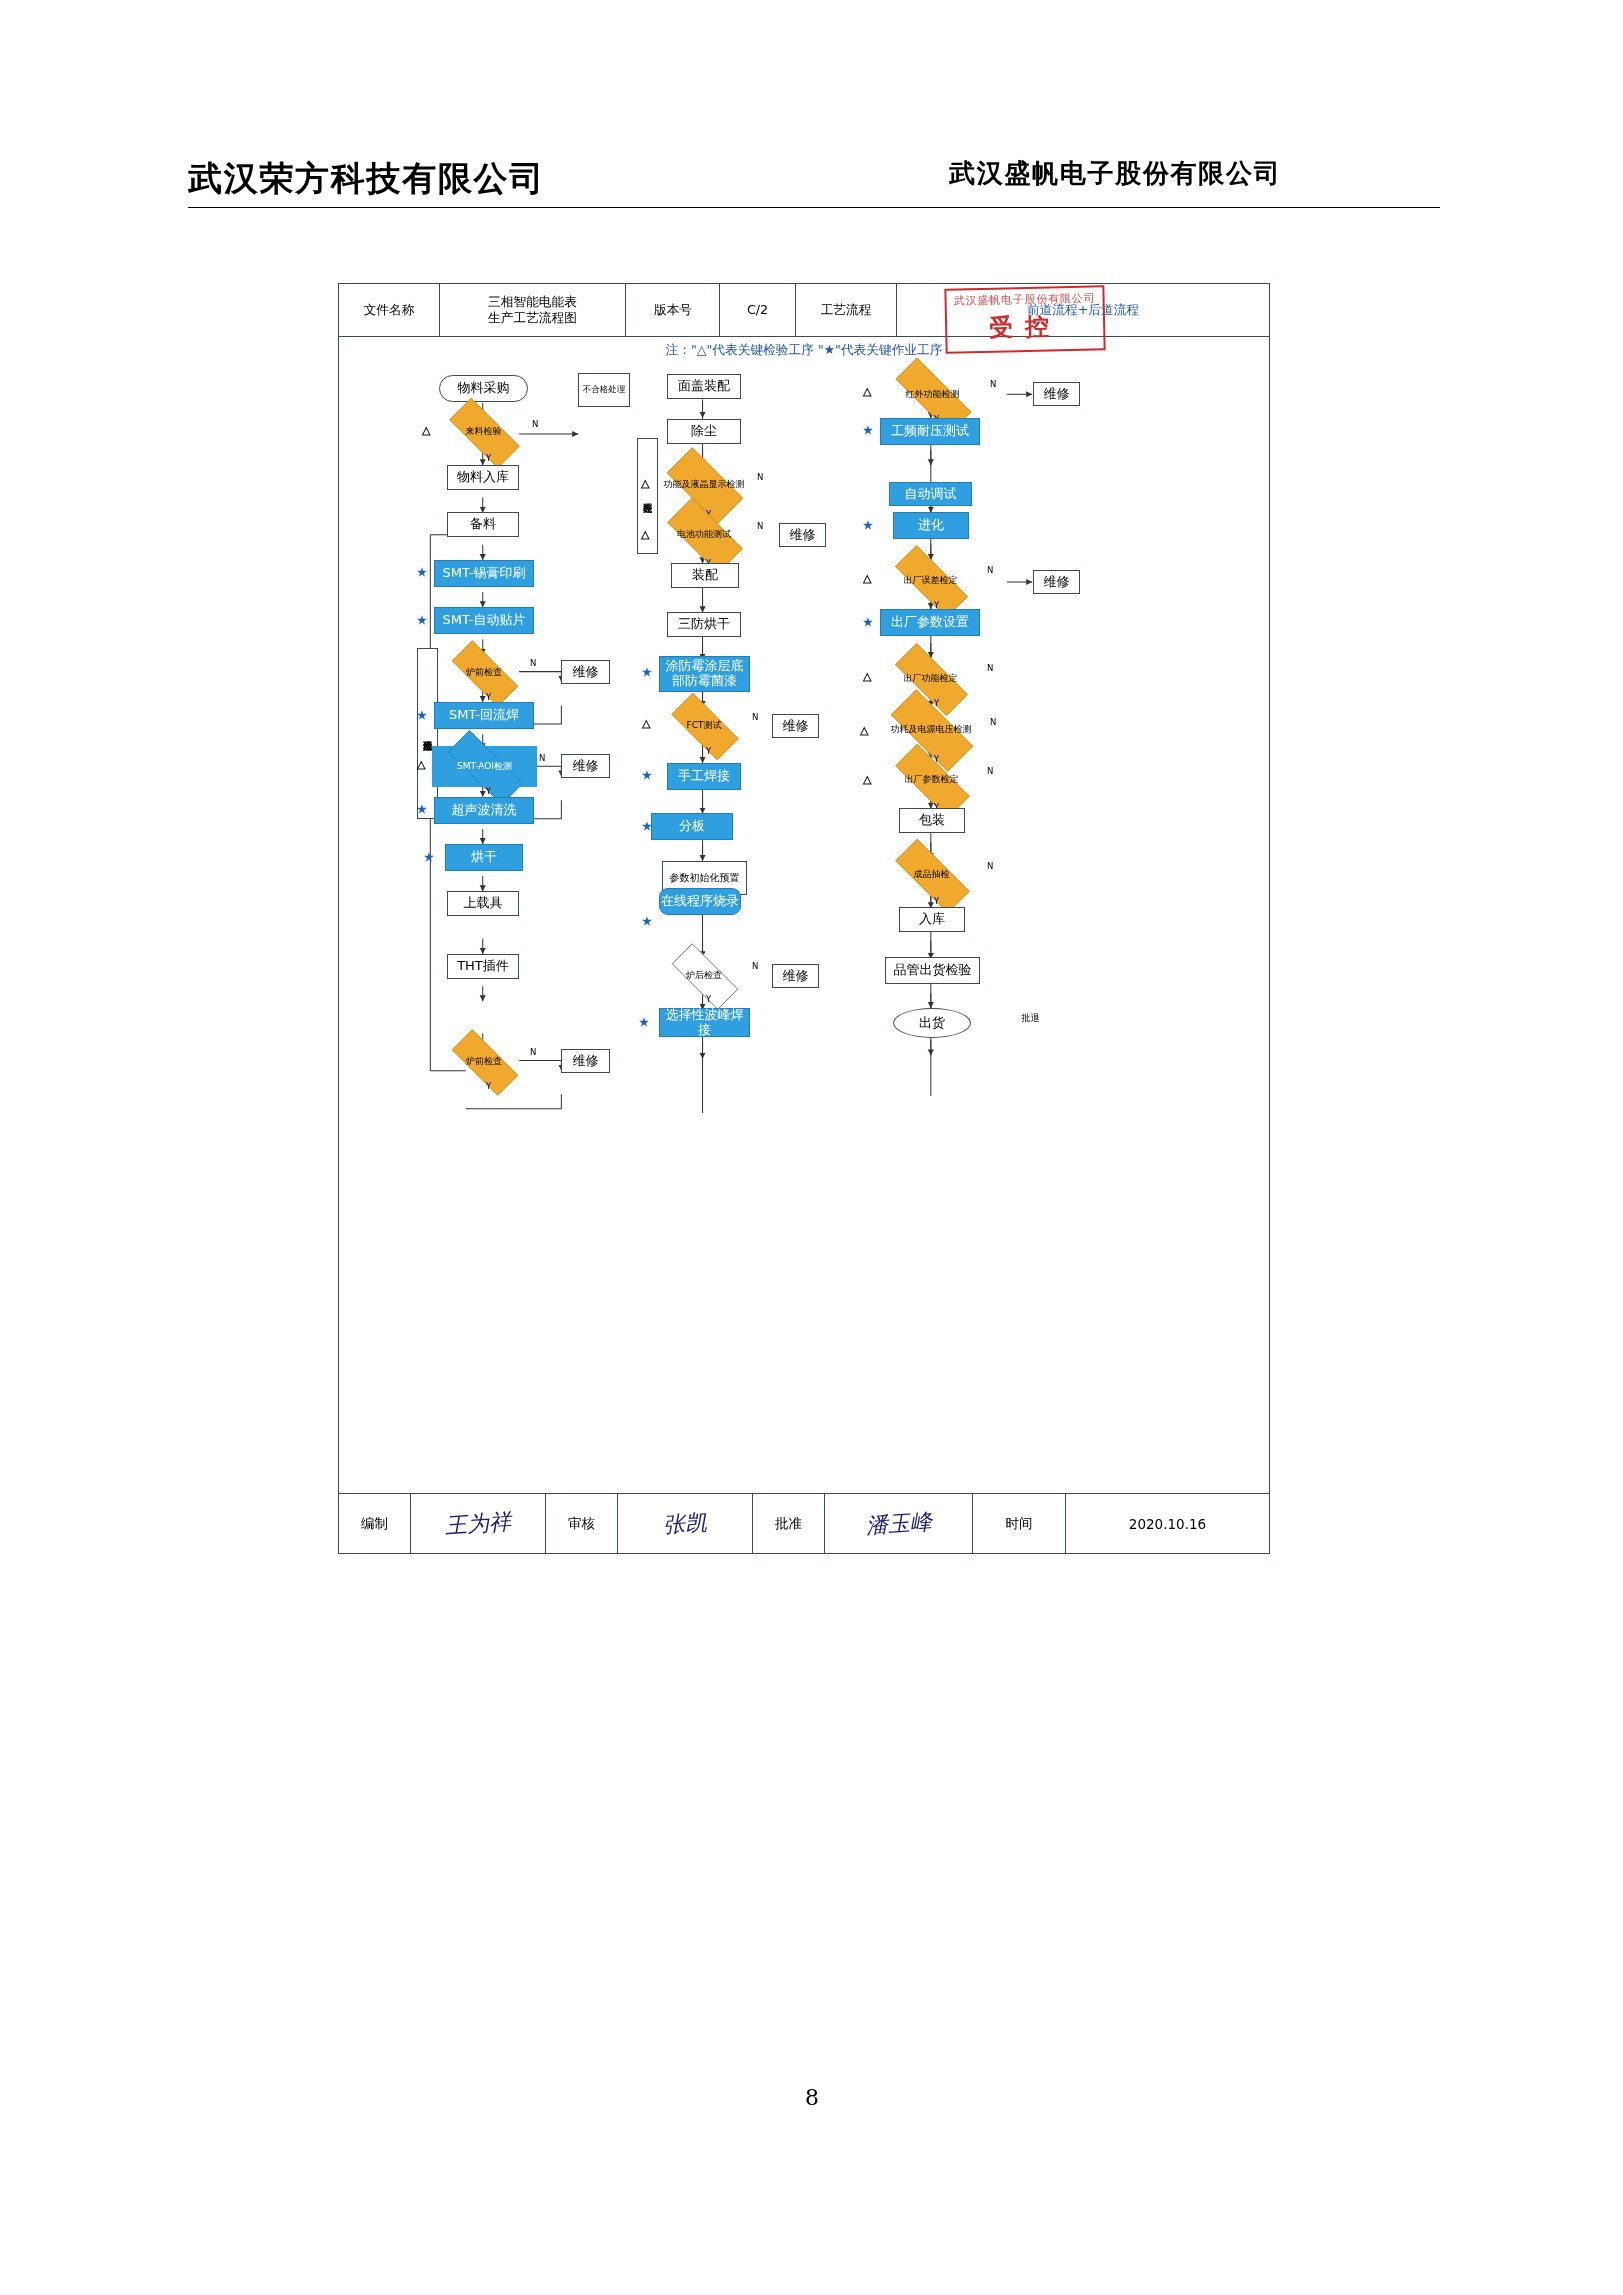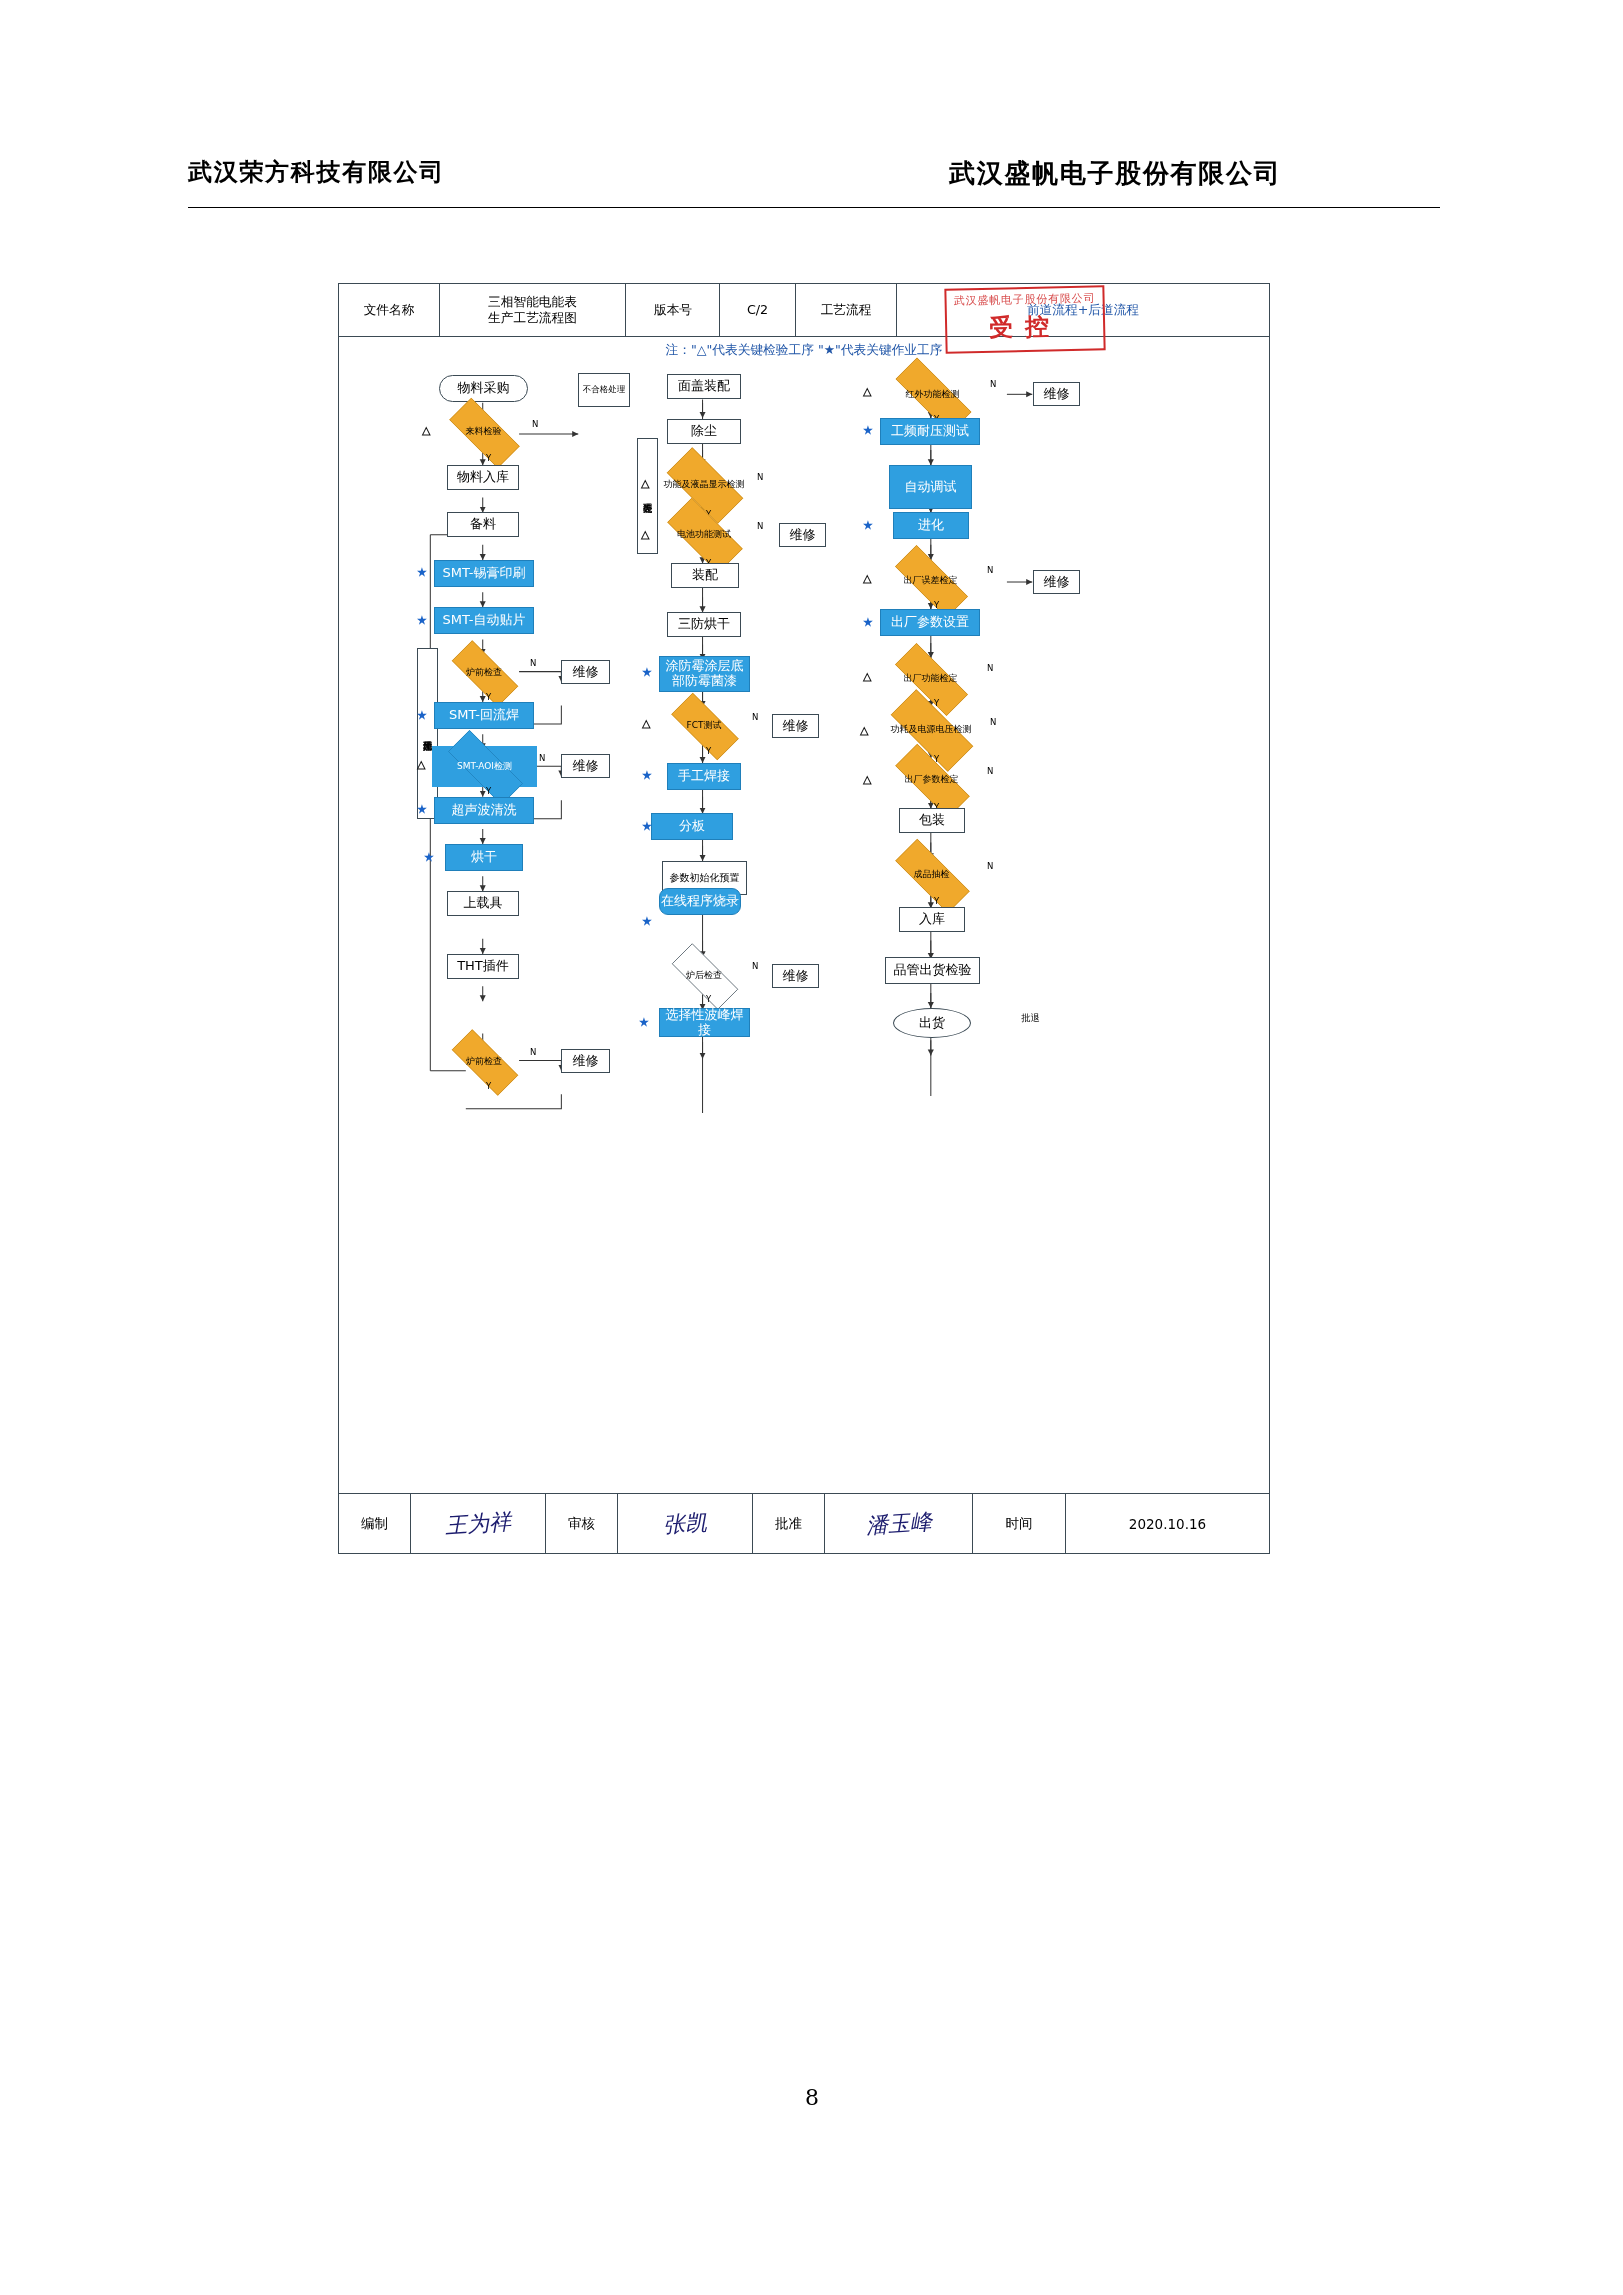--- a/index.html
+++ b/index.html
@@ -1,21 +1,21 @@
 <!DOCTYPE html>
 <html style="font-size:13.5px"><head>
 <meta charset="utf-8">
 <style>
   html,body{margin:0;padding:0;background:#ffffff;}
   body{width:1624px;height:2295px;font-family:"Liberation Sans",sans-serif;color:#000;position:relative;}
   .page{position:absolute;left:0;top:0;width:1624px;height:2295px;}
 
   
   .hdr{position:absolute;left:188px;top:156px;width:1252px;height:51px;border-bottom:1.7px solid #000;}
-  .hdr .left{position:absolute;left:0;top:0;font-size:24px;font-weight:bold;font-family:Liberation Serif, serif;letter-spacing:1.7px;}
+  .hdr .left{position:absolute;left:0;top:0;font-size:34px;font-weight:bold;font-family:Liberation Serif, serif;letter-spacing:1.7px;}
   .hdr .right{position:absolute;left:761px;top:0;font-size:26px;font-weight:bold;font-family:"DejaVu Sans",sans-serif;letter-spacing:1.7px;}
 
   .pageno{position:absolute;left:0;top:2085px;width:1624px;text-align:center;font-size:22px;font-family:"DejaVu Serif",serif;}
 
   
   .frame{position:absolute;left:338px;top:283px;width:930px;height:1269px;border:1.7px solid #3b4a54;background:#fff;}
 
   
   .trow{position:absolute;left:0;top:0;width:930px;height:52px;border-bottom:0.8px solid #3b4a54;}
   .tcell{position:absolute;top:0;height:52px;display:flex;align-items:center;justify-content:center;text-align:center;
@@ -288,21 +288,21 @@
         <div class="txt">红外功能检测</div>
     </div>
     <div class="mark tri" style="left:524px;top:101px;">△</div>
     <div class="yn" style="left:651px;top:95px;">N</div>
     <div class="yn" style="left:595px;top:130px;">Y</div>
     <div class="node rect" style="left:694px;top:98px;width:47px;height:24px;">维修</div>
 
     <div class="node rect blue" style="left:541px;top:134px;width:100px;height:27px;">工频耐压测试</div>
     <div class="mark star" style="left:524px;top:140px;">★</div>
 
-    <div class="node rect blue" style="left:550px;top:181px;width:83px;height:44px;">自动调试</div>
+    <div class="node rect blue" style="left:550px;top:198px;width:83px;height:24px;">自动调试</div>
 
     <div class="node rect blue" style="left:554px;top:228px;width:76px;height:27px;">进化</div>
     <div class="mark star" style="left:524px;top:235px;">★</div>
 
     <div class="diamond" style="left:541px;top:276px;width:101px;height:41px;">
       <div class="shape"></div>
         <div class="txt">出厂误差检定</div>
     </div>
     <div class="mark tri" style="left:524px;top:288px;">△</div>
     <div class="yn" style="left:648px;top:281px;">N</div>

